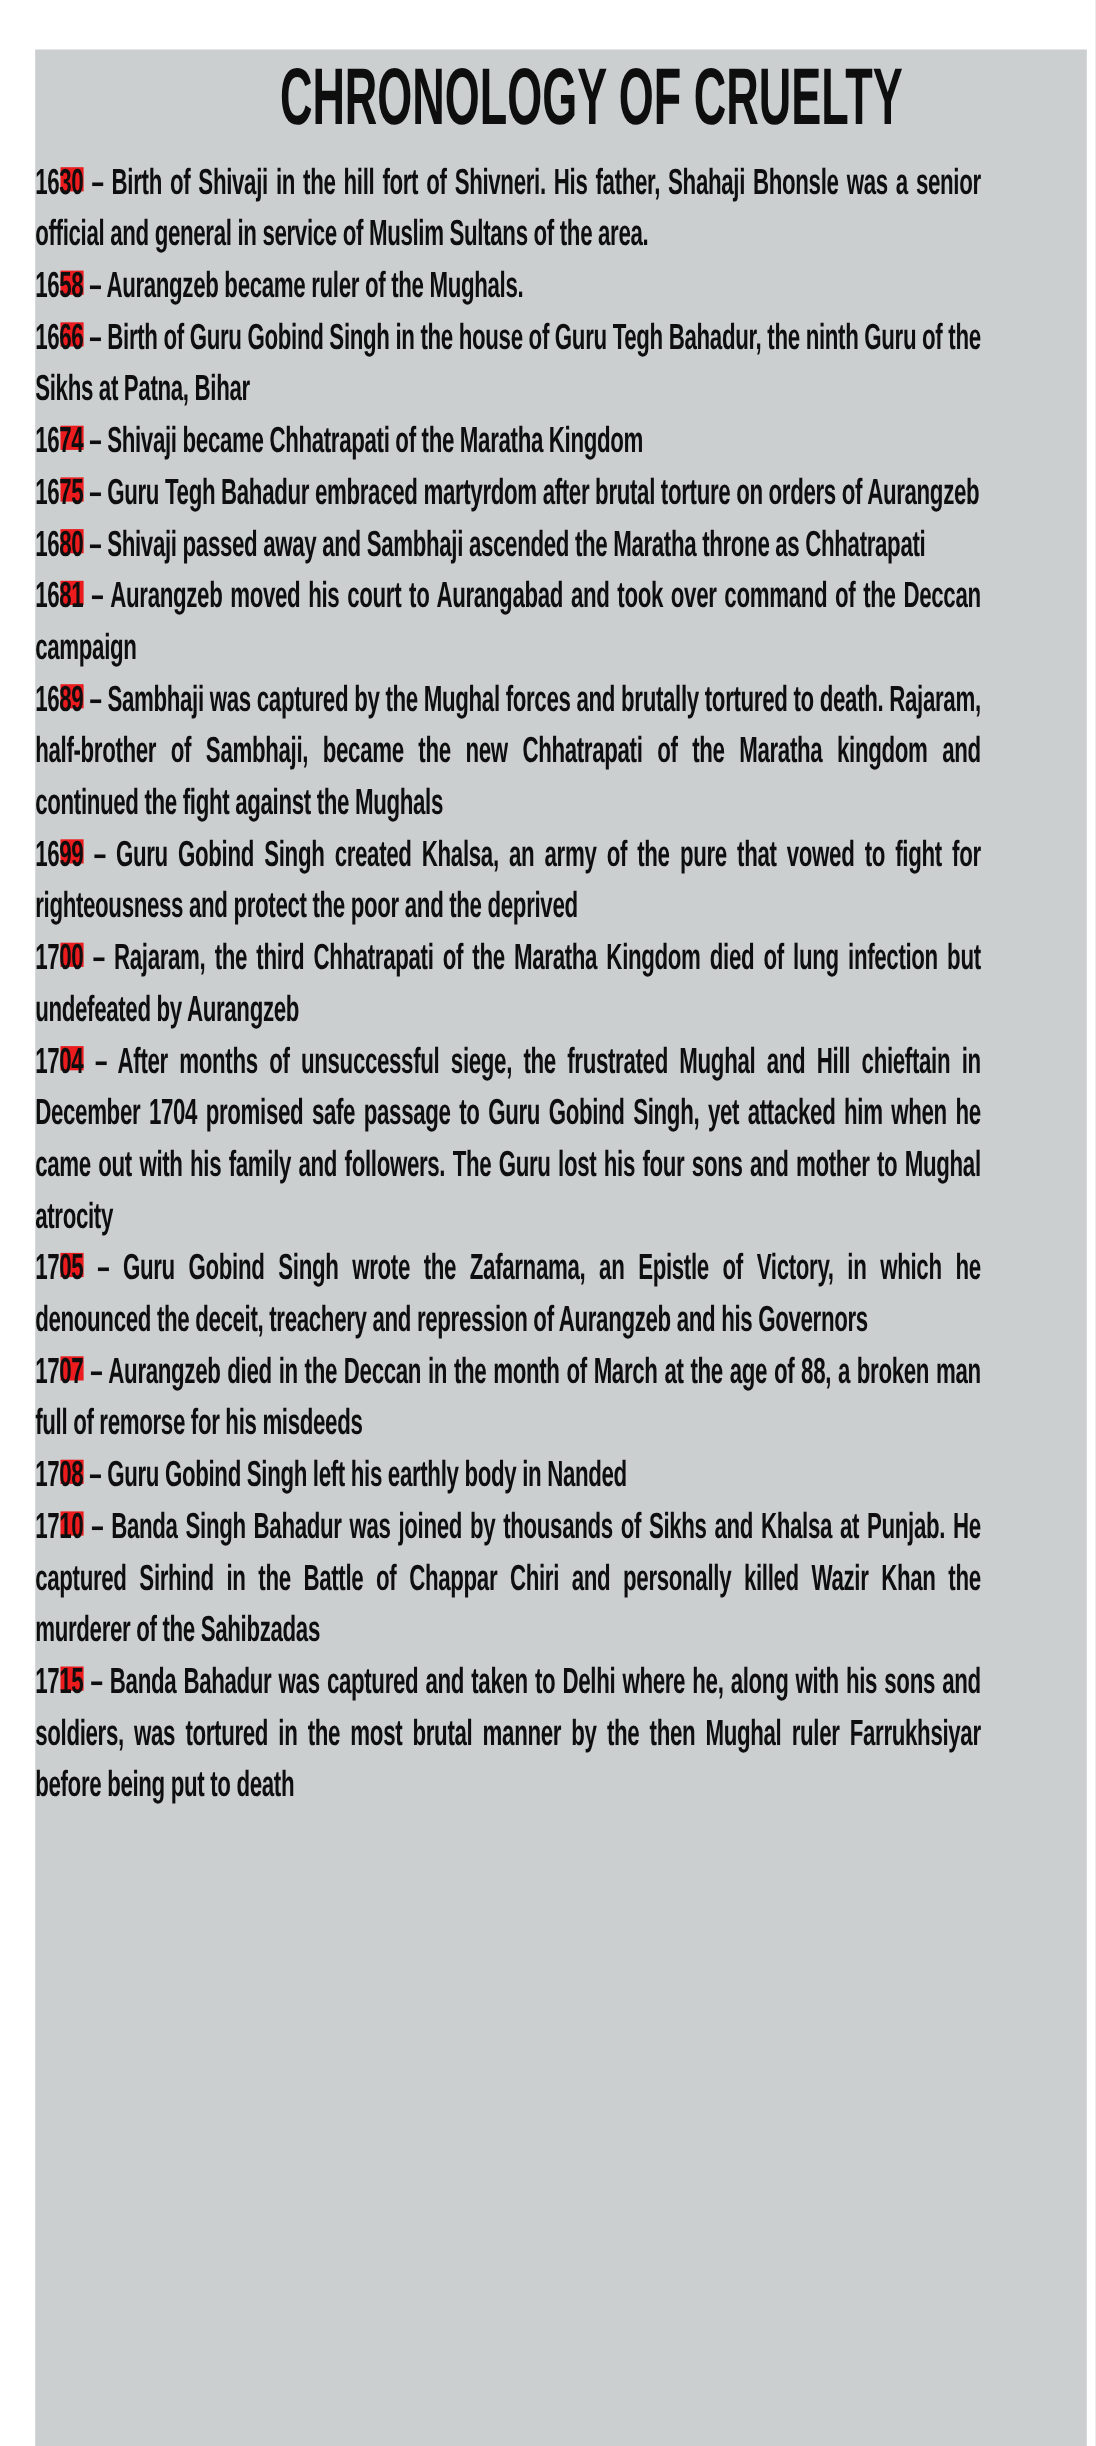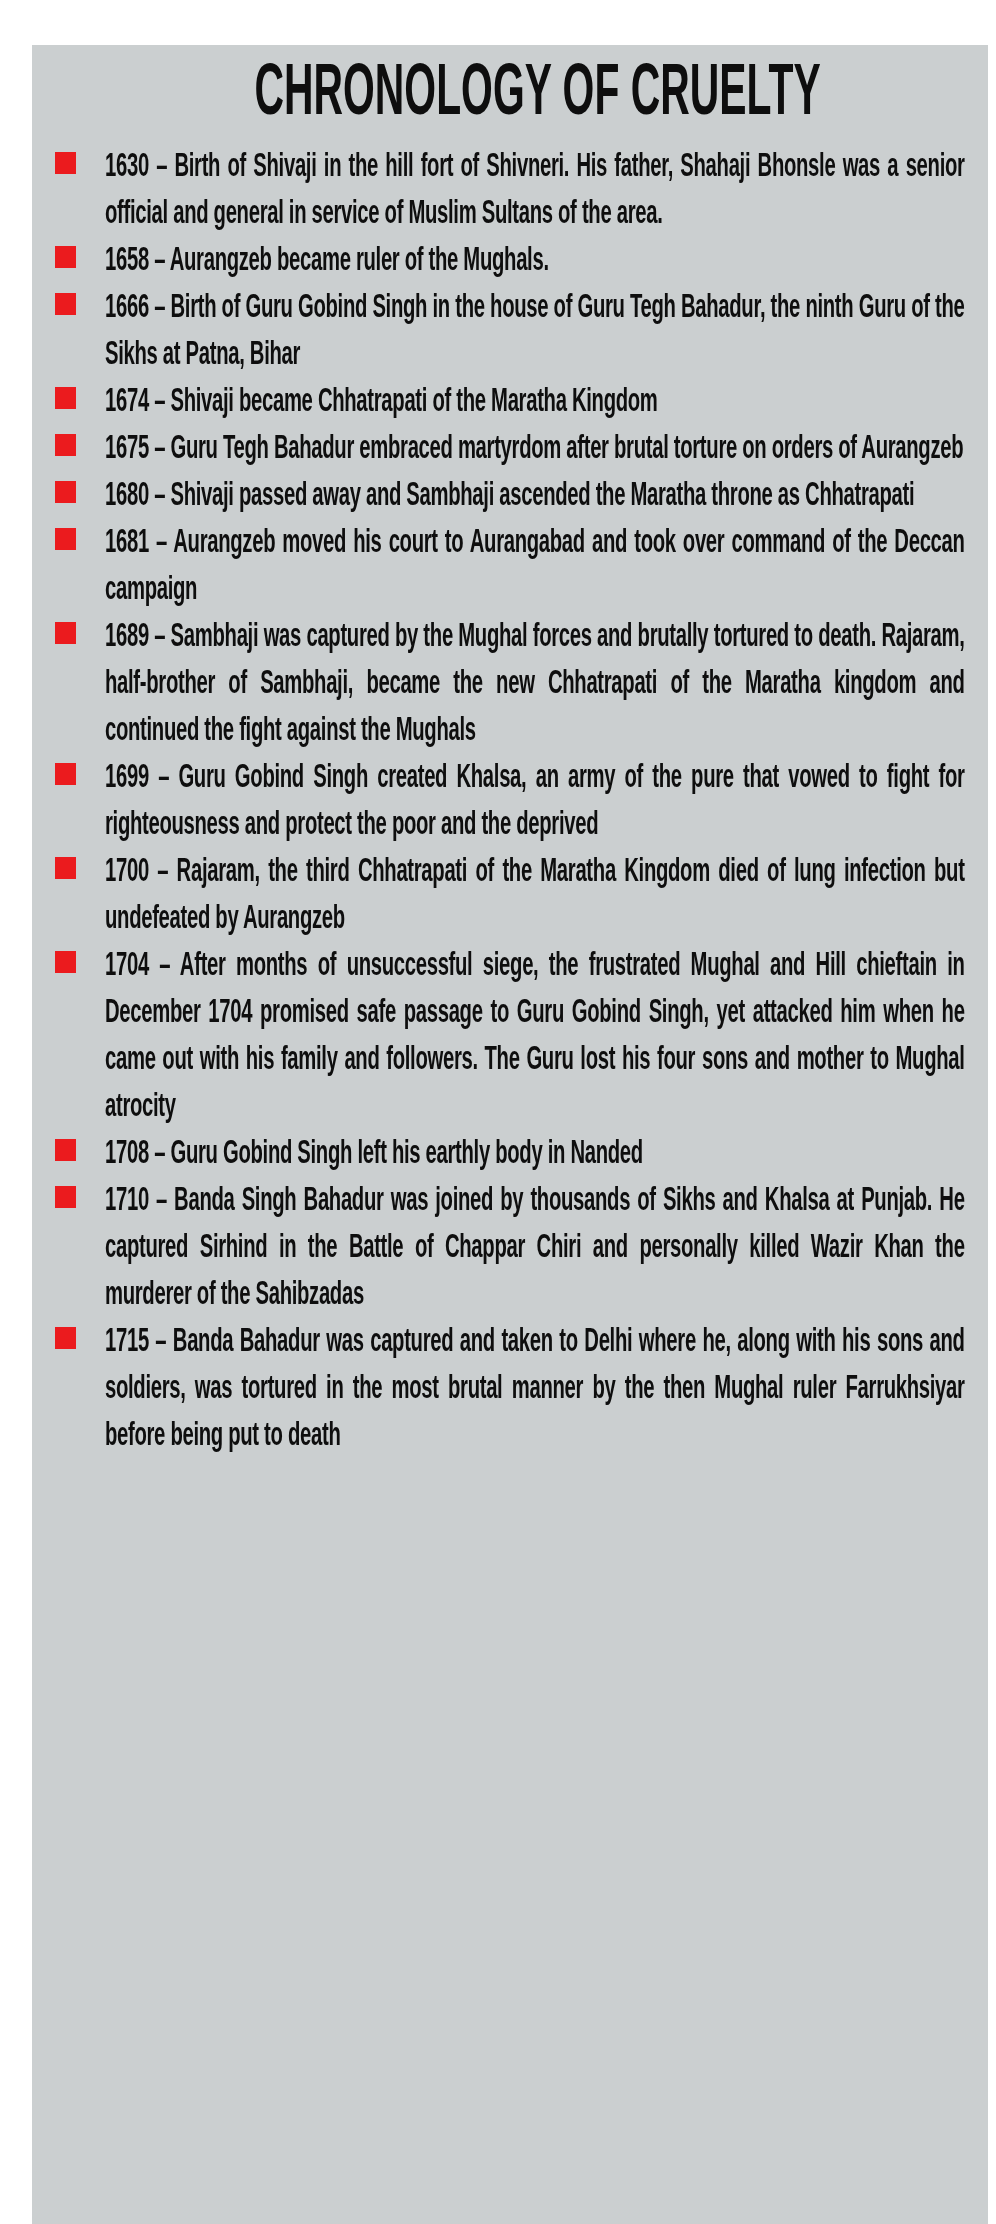--- a/index.html
+++ b/index.html
@@ -34,21 +34,20 @@
     font-stretch: condensed;
     letter-spacing: 0px;
   }
   .timeline {
     list-style: none;
     margin: 14px 0 0 0;
     padding: 0;
   }
   .event {
     position: relative;
-    padding-left: 73px;
   }
   .bullet {
     position: absolute;
     left: 23px; top: 11px;
     width: 21px; height: 22px;
     background: var(--bullet-red, #eb1b1e);
   }
   .event-text {
     margin: 0;
     width: 1400px;               
@@ -119,22 +118,30 @@
     <p class="event-text"><span>1700</span><span> – </span><span>Rajaram, the third Chhatrapati of the Maratha Kingdom died of lung infection but undefeated by Aurangzeb</span></p>
   </li>
 
 
   <li class="event">
     <span class="bullet"></span>
     <p class="event-text"><span>1704</span><span> – </span><span>After months of unsuccessful siege, the frustrated Mughal and Hill chieftain in December 1704 promised safe passage to Guru Gobind Singh, yet attacked him when he came out with his family and followers. The Guru lost his four sons and mother to Mughal atrocity</span></p>
   </li>
 
 
+  <li class="event">
+    <span class="bullet"></span>
+    <p class="event-text"><span>1705</span><span> – </span><span>Guru Gobind Singh wrote the Zafarnama, an Epistle of Victory, in which he denounced the deceit, treachery and repression of Aurangzeb and his Governors</span></p>
+  </li>
 
 
+  <li class="event">
+    <span class="bullet"></span>
+    <p class="event-text"><span>1707</span><span> – </span><span>Aurangzeb died in the Deccan in the month of March at the age of 88, a broken man full of remorse for his misdeeds</span></p>
+  </li>
 
 
   <li class="event">
     <span class="bullet"></span>
     <p class="event-text"><span>1708</span><span> – </span><span>Guru Gobind Singh left his earthly body in Nanded</span></p>
   </li>
 
   <li class="event">
     <span class="bullet"></span>
     <p class="event-text"><span>1710</span><span> – </span><span>Banda Singh Bahadur was joined by thousands of Sikhs and Khalsa at Punjab. He captured Sirhind in the Battle of Chappar Chiri and personally killed Wazir Khan the murderer of the Sahibzadas</span></p>

